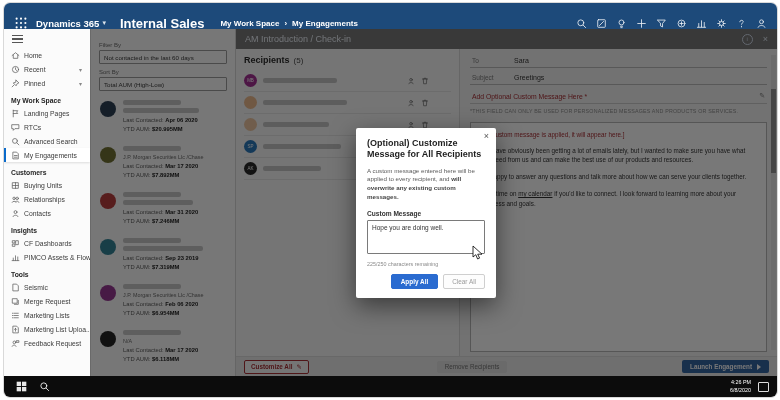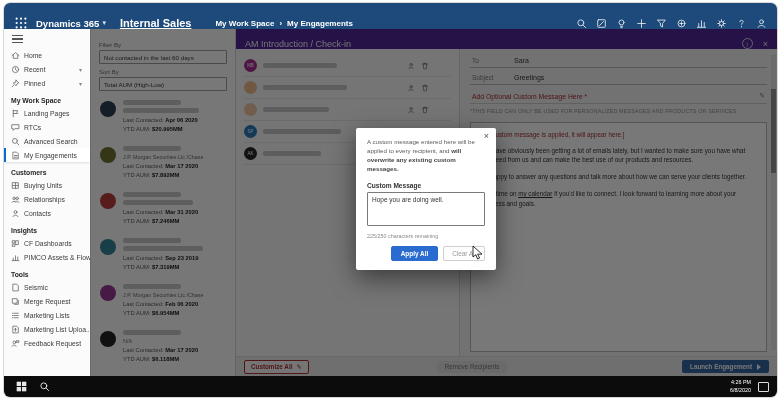--- a/index.html
+++ b/index.html
@@ -6,21 +6,21 @@
   .stage{position:relative;width:780px;height:400px;background:#fff;
     font-family:"Liberation Sans","DejaVu Sans",sans-serif;overflow:hidden;}
   .app{position:absolute;left:3px;top:2px;width:773px;height:394px;border:1px solid #d9d9d9;
     border-radius:7px;overflow:hidden;background:#fff;}
   
   .topbar{position:absolute;left:0;top:0;right:0;height:40px;background:#1d4a7a;color:#fff;
     display:flex;align-items:center;font-size:8px;}
   .waffle{width:14px;height:14px;margin:0 8px 0 10px;}
   .prod{font-size:9.5px;font-weight:bold;margin-right:3px;white-space:nowrap;}
   .chev{font-size:7px;opacity:.85;margin-right:14px;}
-  .appname{font-size:11px;font-weight:bold;margin-right:24px;white-space:nowrap;text-decoration:underline;}
+  .appname{font-size:13px;font-weight:bold;margin-right:16px;white-space:nowrap;text-decoration:underline;}
   .crumb{display:flex;gap:5px;align-items:center;font-size:8px;font-weight:bold;white-space:nowrap;}
   .tb-icons{margin-left:auto;display:flex;align-items:center;gap:8px;padding-right:10px;}
   .tico{width:12px;height:12px;display:inline-flex;align-items:center;justify-content:center;opacity:.92;}
   .tico svg{width:11px;height:11px;}
   
   .bodyw{position:absolute;left:0;top:26px;right:0;bottom:21px;background:#f3f2f1;}
   
   .sidebar{position:absolute;left:0;top:0;width:86px;bottom:0;background:#fbfbfb;
     border-right:1px solid #e1e1e1;overflow:hidden;z-index:2;}
   .burger{margin:6px 0 5px 8px;width:11px;}
@@ -43,21 +43,21 @@
   .card{position:relative;padding-left:24px;margin-top:9px;min-height:37px;}
   .cav{position:absolute;left:1px;top:1px;width:16px;height:16px;border-radius:50%;
     color:#fff;font-size:4.5px;display:flex;align-items:center;justify-content:center;}
   .blur{background:#8f8f8f;opacity:.5;border-radius:2px;height:5px;}
   .card .nm{width:58px;margin:2px 0 3px;}
   .card .org{font-size:5.4px;color:#666;margin-bottom:2px;white-space:nowrap;overflow:hidden;}
   .card .meta{font-size:5.8px;color:#555;line-height:1.5;white-space:nowrap;}
   .card .meta b{color:#141414;}
   
   .main{position:absolute;left:232px;top:0;right:0;bottom:0;background:#f1f1f1;overflow:hidden;}
-  .m-head{height:20px;background:#4c1d95;color:#eef3fb;display:flex;align-items:flex-end;
+  .m-head{height:20px;background:#737373;color:#eef3fb;display:flex;align-items:center;
     padding:0 9px;font-size:9px;}
   .m-head .sp{margin-left:auto;display:flex;gap:10px;align-items:center;}
   .iinfo{width:9px;height:9px;border:1px solid #cfd9ea;border-radius:50%;font-size:6px;
     display:flex;align-items:center;justify-content:center;color:#cfd9ea;}
   .ix{font-size:9px;color:#dfe7f3;}
   .m-content{position:absolute;top:20px;left:0;right:0;bottom:20px;display:flex;}
   .recips{width:224px;border-right:1px solid #d8d8d8;background:#f8f8f8;padding:6px 8px;
     box-sizing:border-box;}
   .r-head{font-size:9px;font-weight:bold;color:#222;margin-bottom:5px;}
   .r-head span.cnt{font-weight:normal;font-size:8px;color:#444;margin-left:4px;}
@@ -451,20 +451,23 @@
     <section class="main">
       <div class="m-head">
         <span>AM Introduction / Check-in</span>
         <span class="sp">
           <span class="iinfo">i</span>
           <span class="ix">×</span>
         </span>
       </div>
       <div class="m-content">
         <div class="recips">
+          <div class="r-head">
+            <span>Recipients</span><span class="cnt">(5)</span>
+          </div>
           <div class="rrow">
             <span class="rav" style="background:#a0278f">MB</span>
             <span class="blur"></span>
             <span class="ric">
                   <svg class="ic" viewBox="0 0 16 16">
                     <circle cx="8" cy="5.5" r="2.6"></circle>
                     <path d="M3.5 13.5c.8-3.4 8.2-3.4 9 0"></path>
                   </svg>
             <svg class="ic" viewBox="0 0 16 16">
                     <path d="M3 4h10M6 4V2.5h4V4M4.5 4l.7 9.5h5.6l.7-9.5"></path>
@@ -561,20 +564,21 @@
       </div>
       <div class="vscroll">
             <div class="vthumb"></div>
           </div>
     </section>
 
     <div class="dim"></div>
 
     <div class="modal">
       <span class="mx">×</span>
+      <div class="m-title">(Optional) Customize Message for All Recipients</div>
       <div class="m-body"><span>A custom message entered here will be applied to every recipient, and </span><b>will overwrite any existing custom messages.</b></div>
       <div class="m-lbl">Custom Message</div>
       <textarea class="m-ta" style="">Hope you are doing well.</textarea>
       <div class="m-chars">225/250 characters remaining</div>
       <div class="m-btns">
         <button class="m-apply">Apply All</button>
         <button class="m-clear">Clear All</button>
       </div>
     </div>
 

